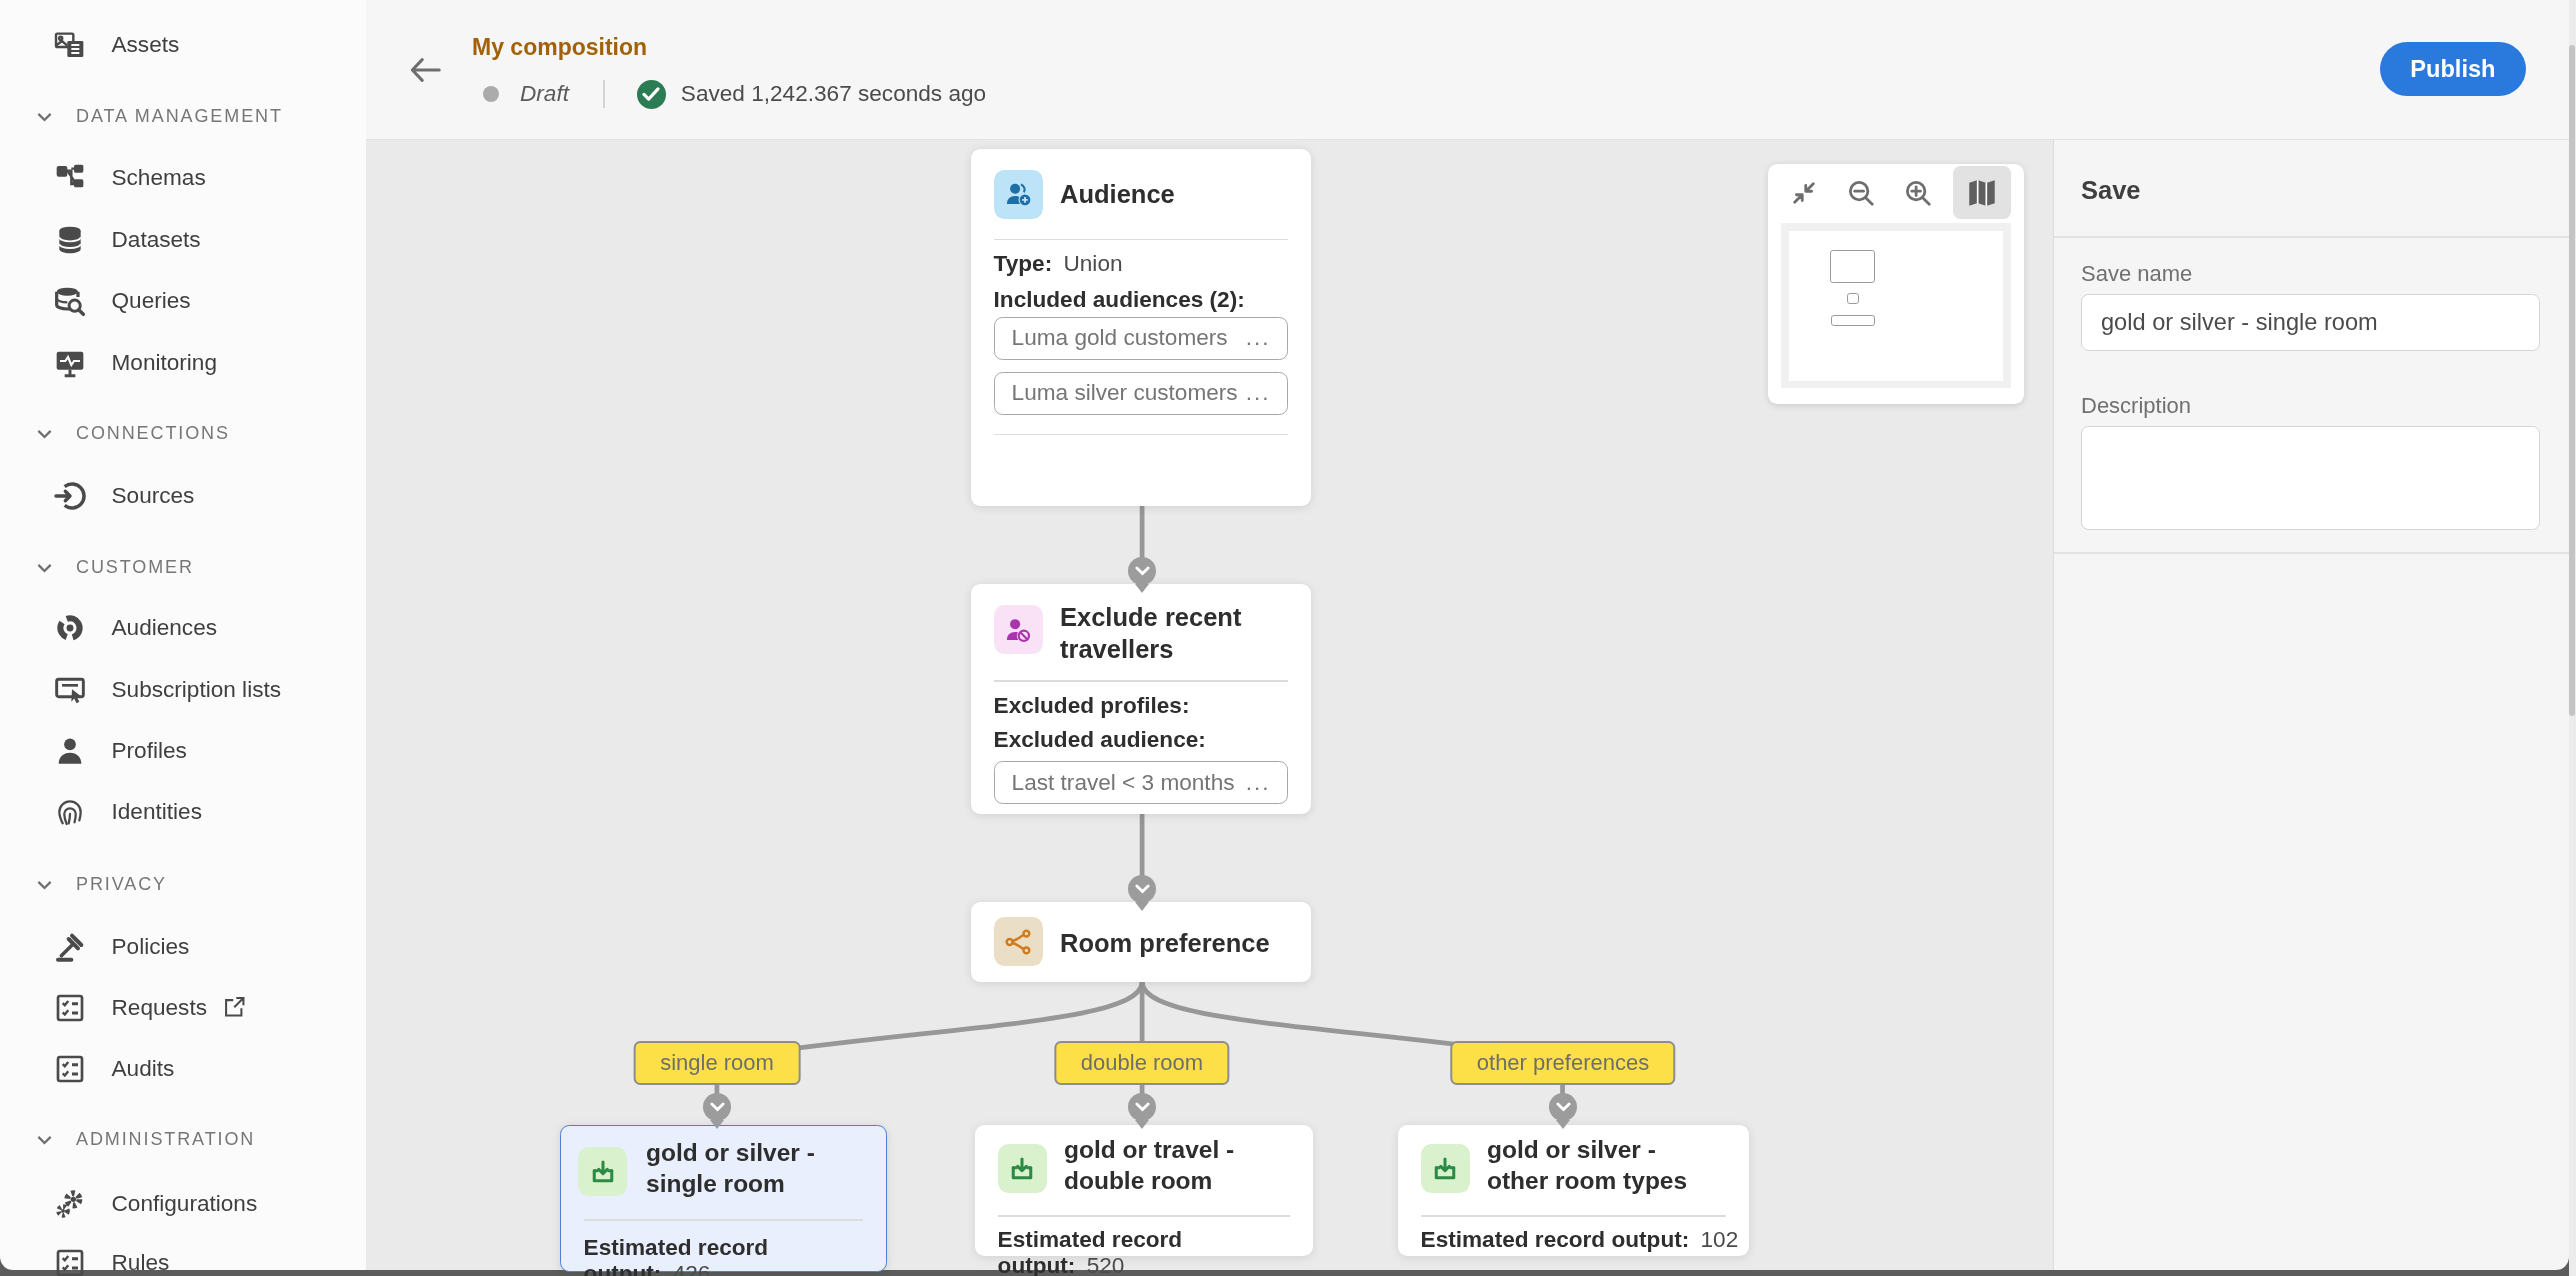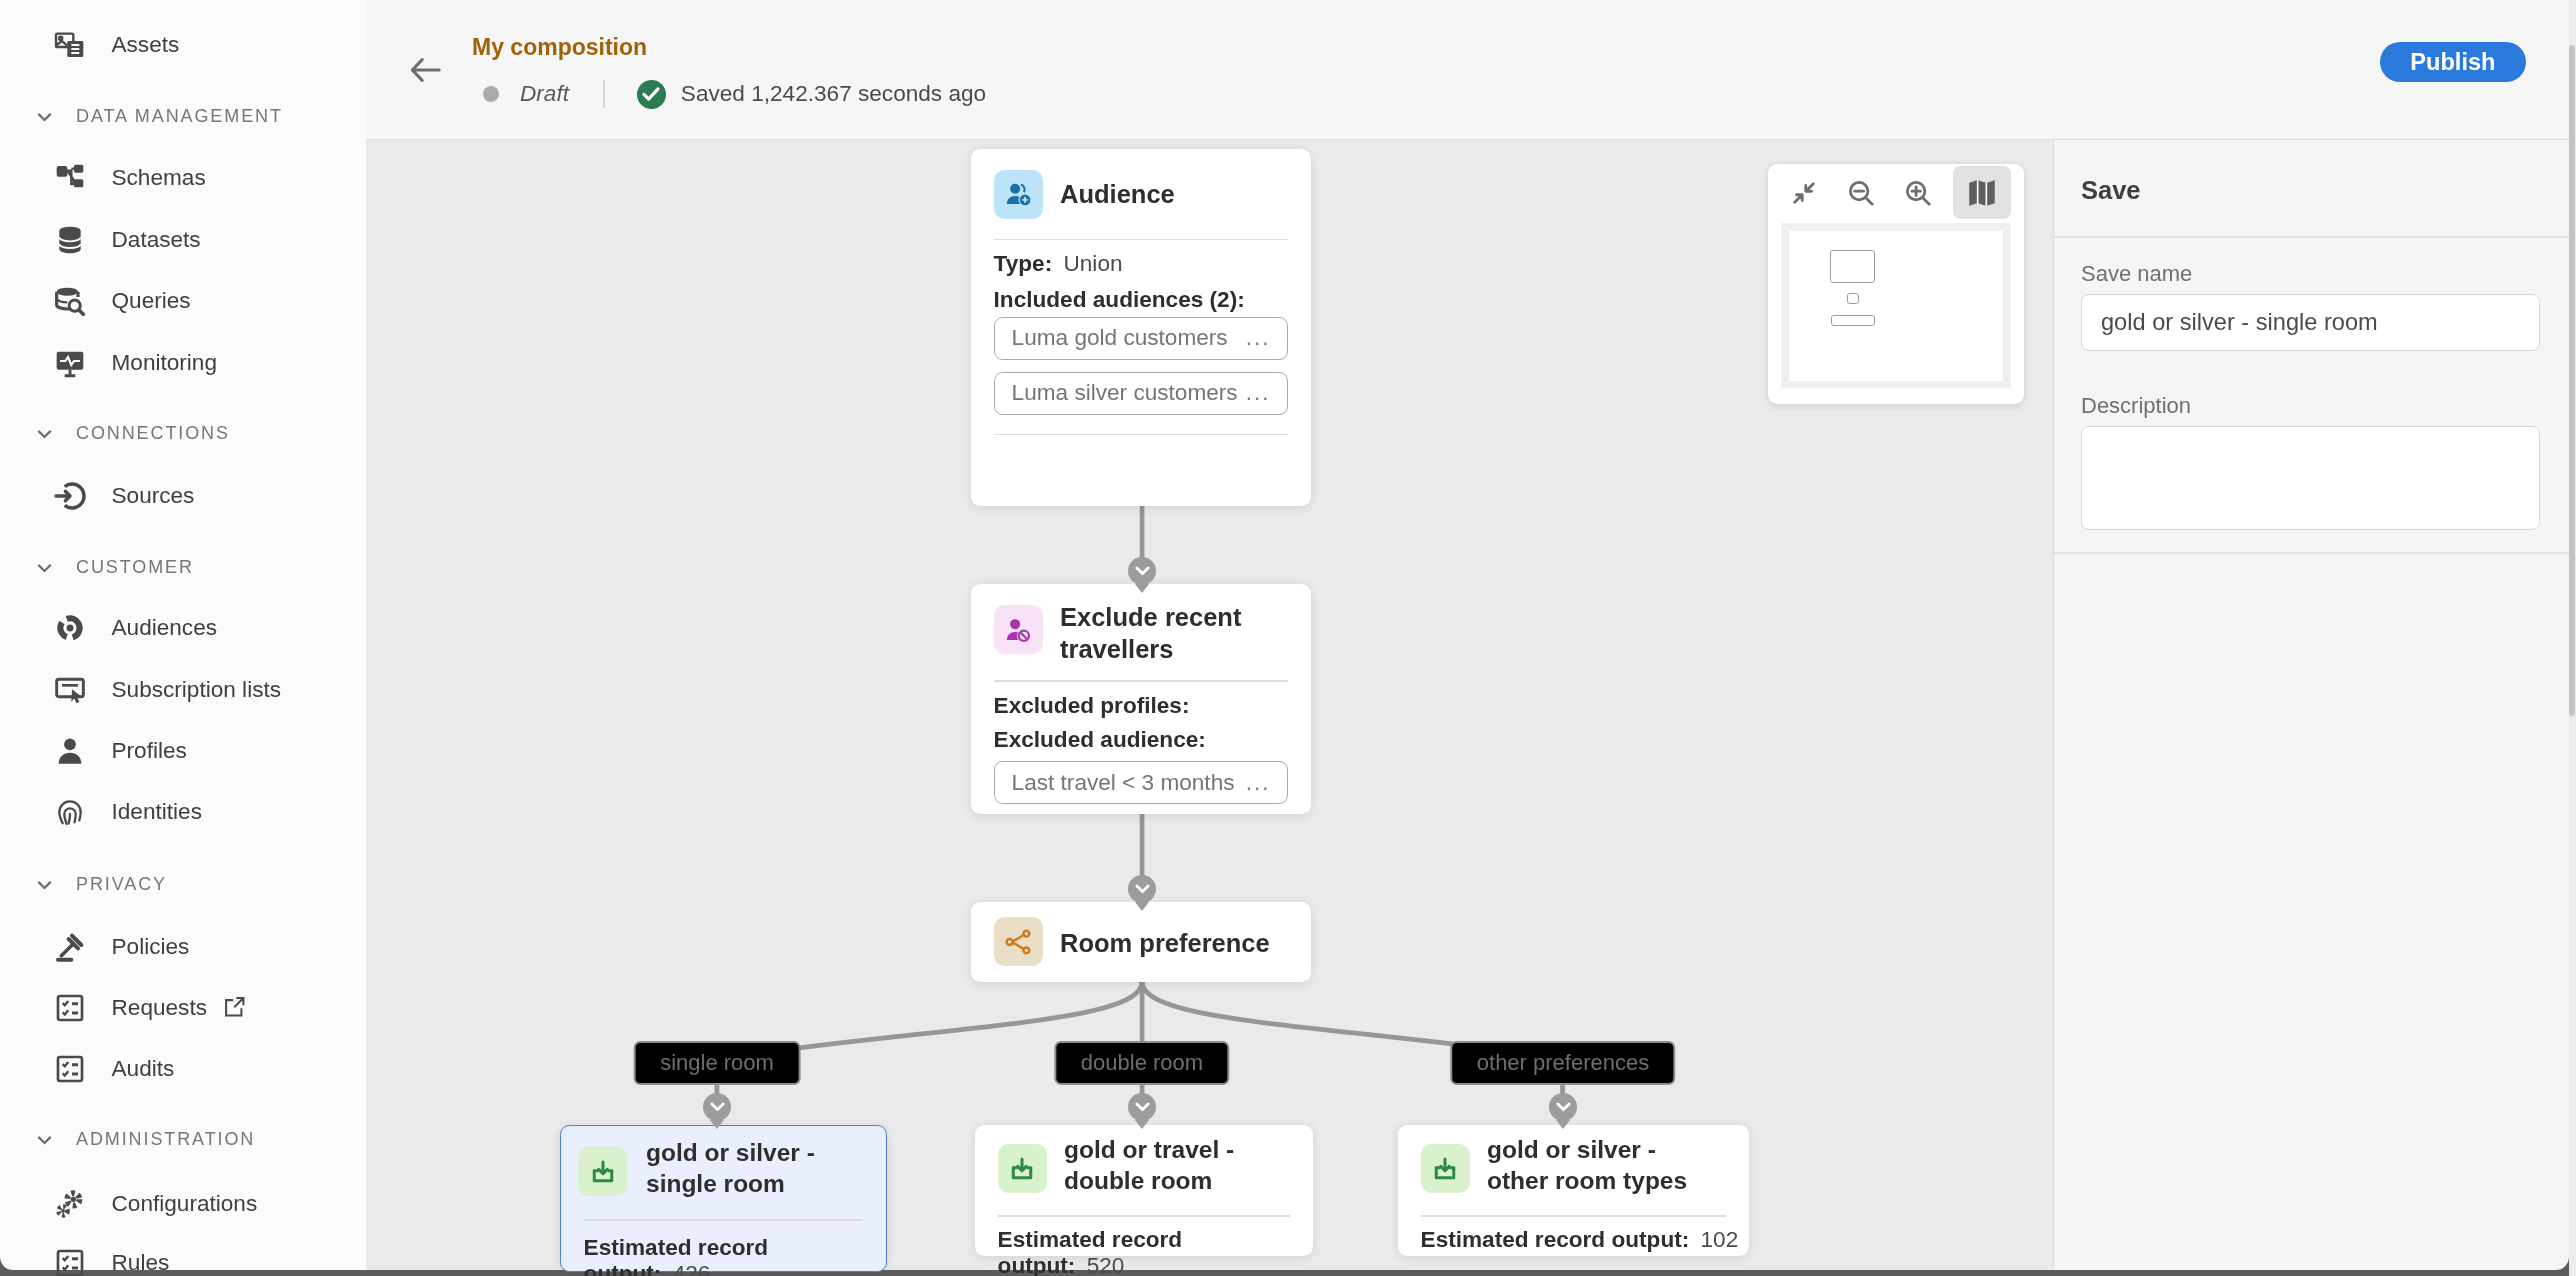--- a/index.html
+++ b/index.html
@@ -26,21 +26,21 @@
             border-bottom:1.9px solid #e1e1e1; z-index:4; }
   .back { position:absolute; left:41px; top:53px; width:38px; height:34px; cursor:pointer; }
   .htitle { position:absolute; left:106px; top:34px; font-size:23px; font-weight:bold; color:#a16207; }
   .statusrow { position:absolute; left:117px; top:79px; height:30px; display:flex; align-items:center; }
   .dot { width:16px; height:16px; border-radius:50%; background:#ababab; }
   .draft { font-style:italic; font-size:22.6px; color:#5a5a5a; margin-left:21px; }
   .vdiv { width:1.9px; height:28px; background:#d4d4d4; margin-left:34px; }
   .checkc { width:29px; height:29px; border-radius:50%; background:#2b7c52; margin-left:32px;
             display:flex; align-items:center; justify-content:center; }
   .savedtxt { font-size:22.6px; color:#4b4b4b; margin-left:15px; }
-  .publish { position:absolute; right:43px; top:42px; height:40px; padding:0 30px; border:none;
+  .publish { position:absolute; right:43px; top:42px; height:54px; padding:0 30px; border:none;
              border-radius:27px; background:#2a7ade; color:#fff; font-size:23.6px; font-weight:bold;
              font-family:"Liberation Sans",sans-serif; cursor:pointer; }
 
   
   .canvas { position:absolute; left:366px; top:140px; width:1687px; bottom:0; background:#eaeaea; z-index:1; }
   .edges { position:absolute; left:0; top:0; pointer-events:none; }
 
   .node { position:absolute; background:#fff; border-radius:9.4px; box-shadow:0 1.9px 9.4px rgba(0,0,0,.10); z-index:2; cursor:pointer; }
   .node .icn { position:absolute; left:22.6px; top:21px; width:49px; height:49px; border-radius:10.4px;
                display:flex; align-items:center; justify-content:center; }
@@ -50,21 +50,21 @@
   .blb { font-weight:bold; }
   .val { font-weight:normal; color:#4b4b4b; margin-left:11.3px; }
   .chipbox { position:absolute; left:22.6px; right:22.6px; height:43px; border:1.9px solid #a8a8a8; border-radius:8.5px;
              background:#fff; display:flex; align-items:center; justify-content:space-between;
              padding:0 17px; font-size:22.6px; color:#757575; cursor:pointer; }
   .chipbox .more { color:#757575; letter-spacing:1.9px; }
 
   .node.selected { background:#e9effc; border:1.9px solid #4c7fd6; }
 
   .blabel { position:absolute; transform:translateX(-50%); height:44px; padding:0 24.5px;
-            background:#000000; border:2.4px solid #8d8d8d; border-radius:6.6px; z-index:2;
+            background:#fde047; border:2.4px solid #8d8d8d; border-radius:6.6px; z-index:2;
             display:flex; align-items:center; font-size:22px; color:#6e6e6e; white-space:nowrap; }
 
   .badge { position:absolute; width:28px; height:28px; border-radius:50%; background:#9c9c9c; z-index:3;
            display:flex; align-items:center; justify-content:center; transform:translateX(-50%); }
   .badge::after { content:""; position:absolute; bottom:-7.5px; left:50%; transform:translateX(-50%);
                   border-left:7.5px solid transparent; border-right:7.5px solid transparent; border-top:9.4px solid #9c9c9c; }
 
   
   .mapcard { position:absolute; left:1402px; top:23.6px; width:256px; height:240px; background:#fff;
              border-radius:9.4px; box-shadow:0 1.9px 7.5px rgba(0,0,0,.12); z-index:3; }

